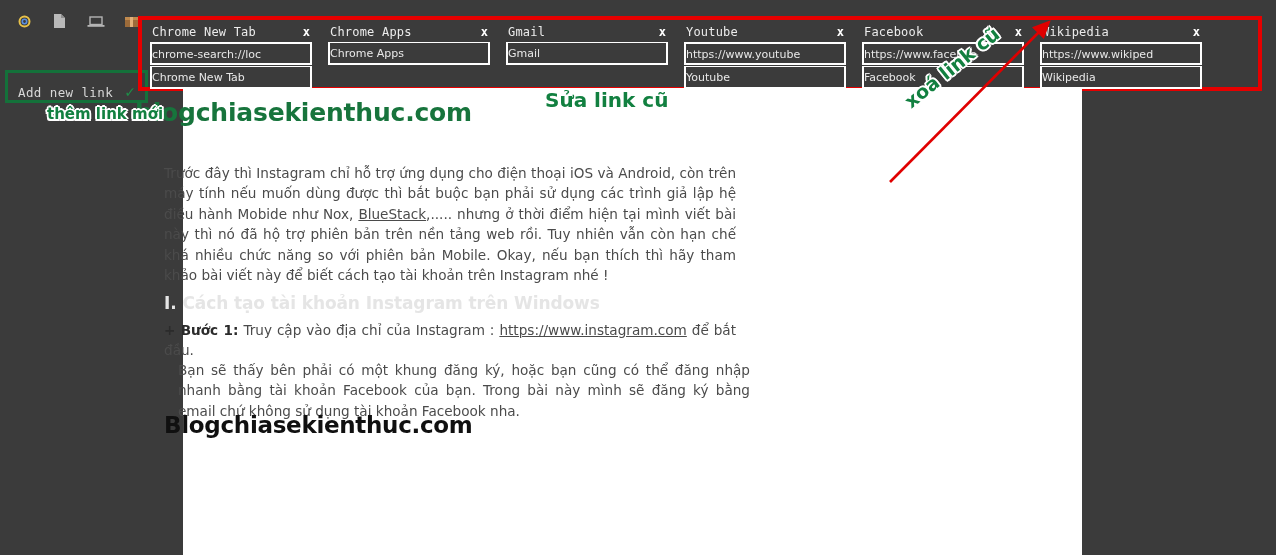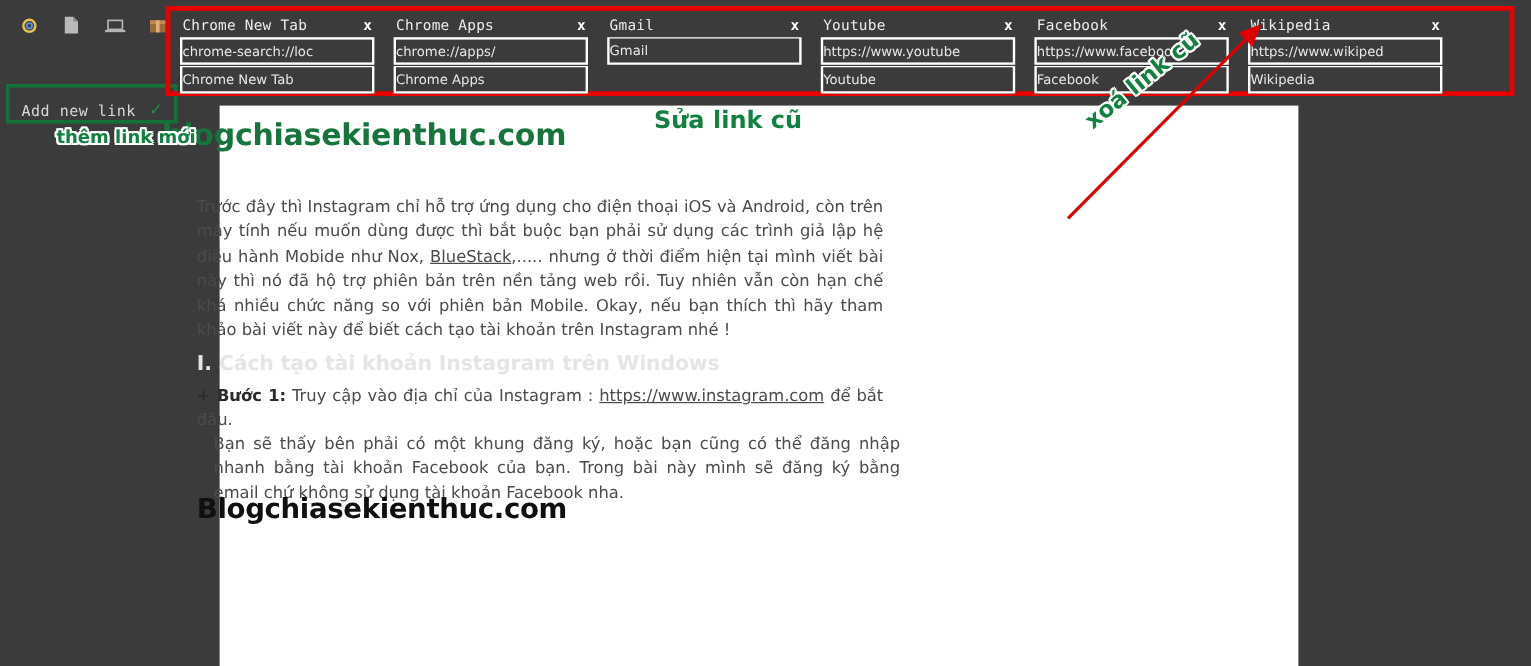--- a/index.html
+++ b/index.html
@@ -53,21 +53,21 @@
   }
   #add-link-check {
     color: #1f8d48;
     font-size: 14px;
     font-weight: bold;
   }
 
   
   #links-region {
     position: absolute;
-    left: 138px; top: 5px;
+    left: 138px; top: 16px;
     width: 1124px; height: 75px;
     border: 4px solid #e60000;
     box-sizing: border-box;
     display: flex;
     align-items: flex-start;
   }
   #links-scroll {
     display: flex;
     gap: 0px;
     padding: 2px 0 0 0;
@@ -264,21 +264,20 @@
         </div>
         <div class="card-field">chrome-search://loc</div>
         <div class="card-field second">Chrome New Tab</div>
       </div>
 
       <div class="link-card">
         <div class="card-head">
           <span class="card-title">Chrome Apps</span>
           <span class="card-close">x</span>
         </div>
-        <div class="card-field">chrome://apps/</div>
         <div class="card-field second">Chrome Apps</div>
       </div>
 
       <div class="link-card">
         <div class="card-head">
           <span class="card-title">Gmail</span>
           <span class="card-close">x</span>
         </div>
         <div class="card-field second">Gmail</div>
       </div>

